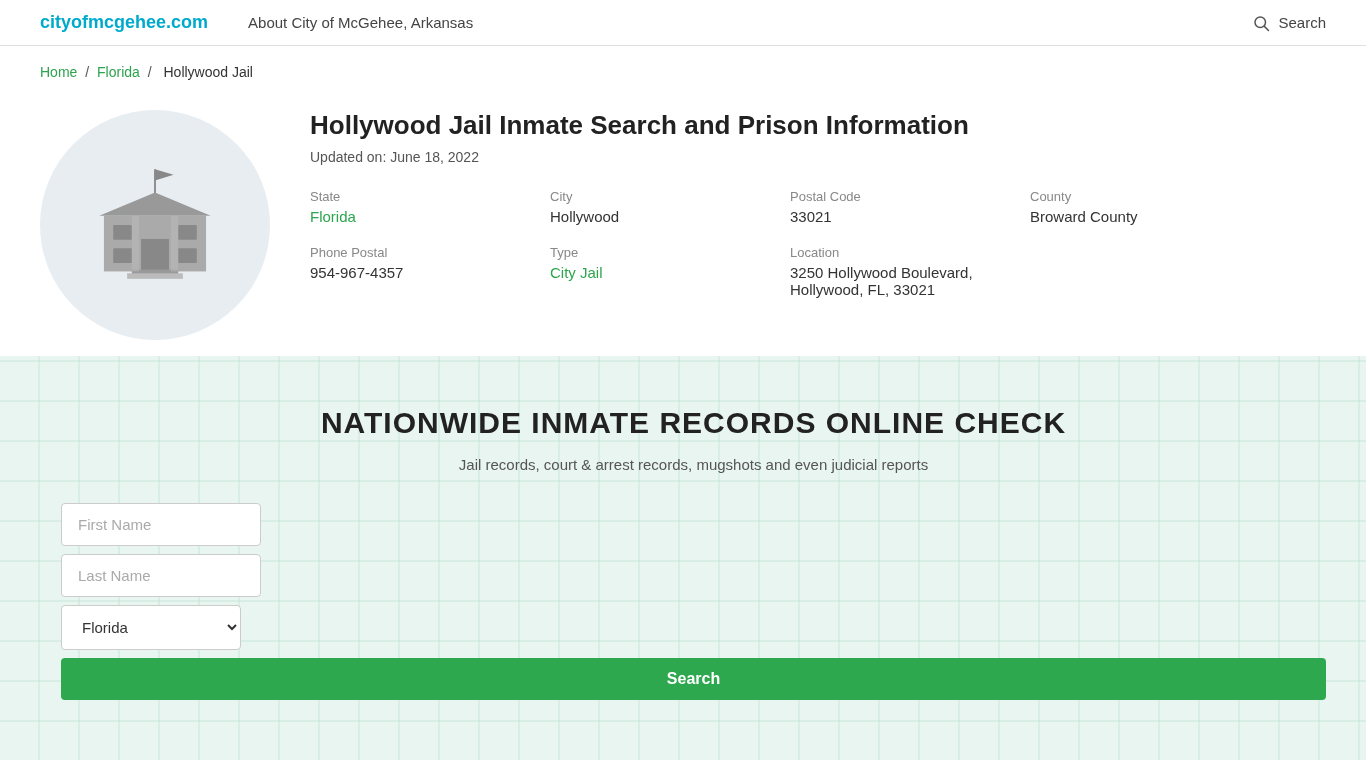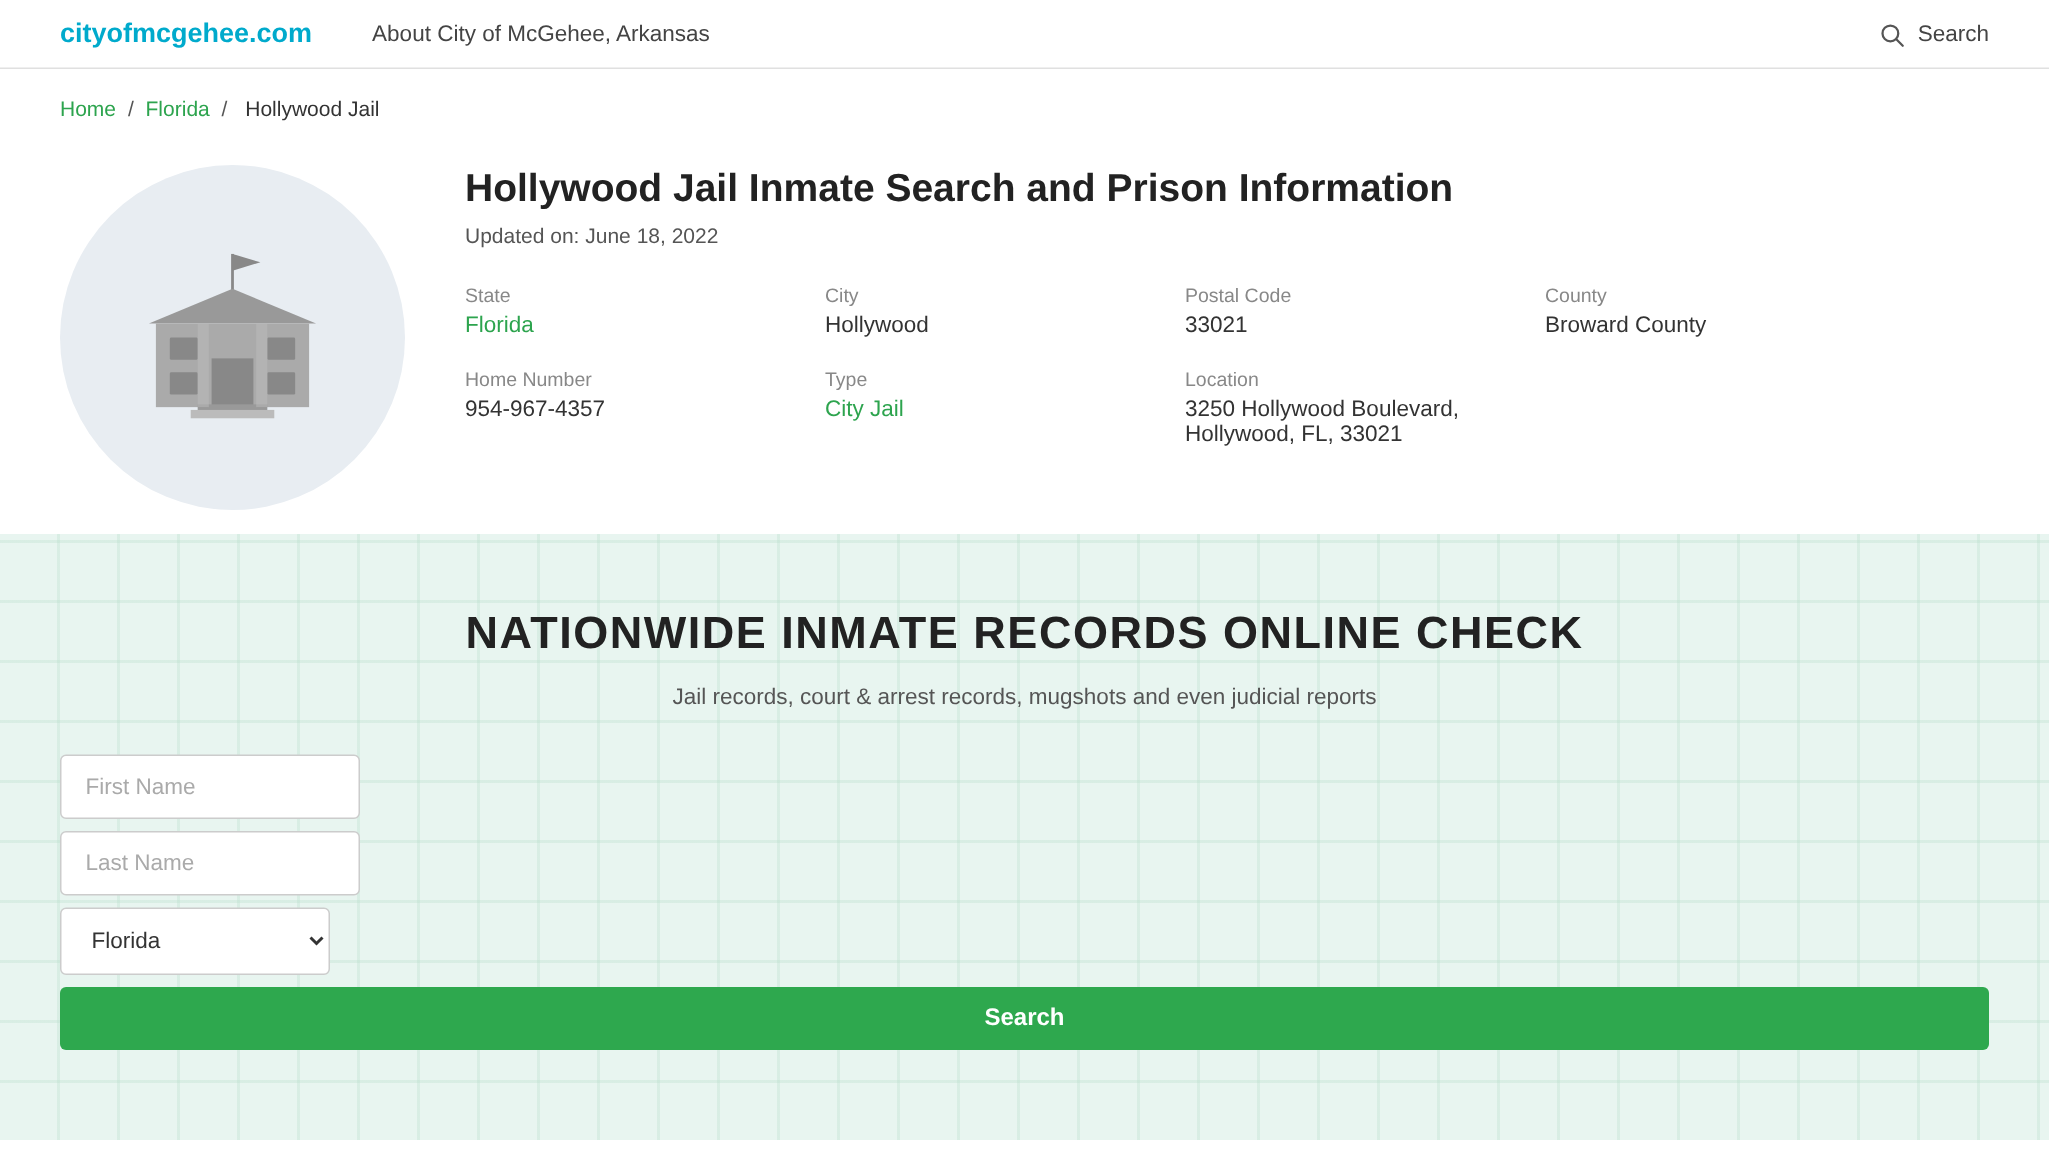--- a/index.html
+++ b/index.html
@@ -131,21 +131,21 @@
         rgba(180,220,200,0.3) 38px,
         rgba(180,220,200,0.3) 40px
       ),
       repeating-linear-gradient(
         90deg,
         transparent,
         transparent 38px,
         rgba(180,220,200,0.3) 38px,
         rgba(180,220,200,0.3) 40px
       );
-      padding: 50px 40px 60px 40px;
+      padding: 50px 40px 60px 61px;
       text-align: center;
     }
     .bottom-title {
       font-size: 30px;
       font-weight: 900;
       color: #222;
       letter-spacing: 1px;
       margin-bottom: 16px;
       text-transform: uppercase;
     }
@@ -270,21 +270,21 @@
         <div class="info-cell-label">Postal Code</div>
         <div class="info-cell-value">33021</div>
       </div>
 
       <div>
         <div class="info-cell-label">County</div>
         <div class="info-cell-value">Broward County</div>
       </div>
 
       <div>
-        <div class="info-cell-label">Home Number</div>
+        <div class="info-cell-label">Phone Postal</div>
         <div class="info-cell-value">954-967-4357</div>
       </div>
 
       <div>
         <div class="info-cell-label">Type</div>
         <div class="info-cell-value link">
           <a href="#" style="color:#2da44e;text-decoration:none;">City Jail</a>
         </div>
       </div>
 

